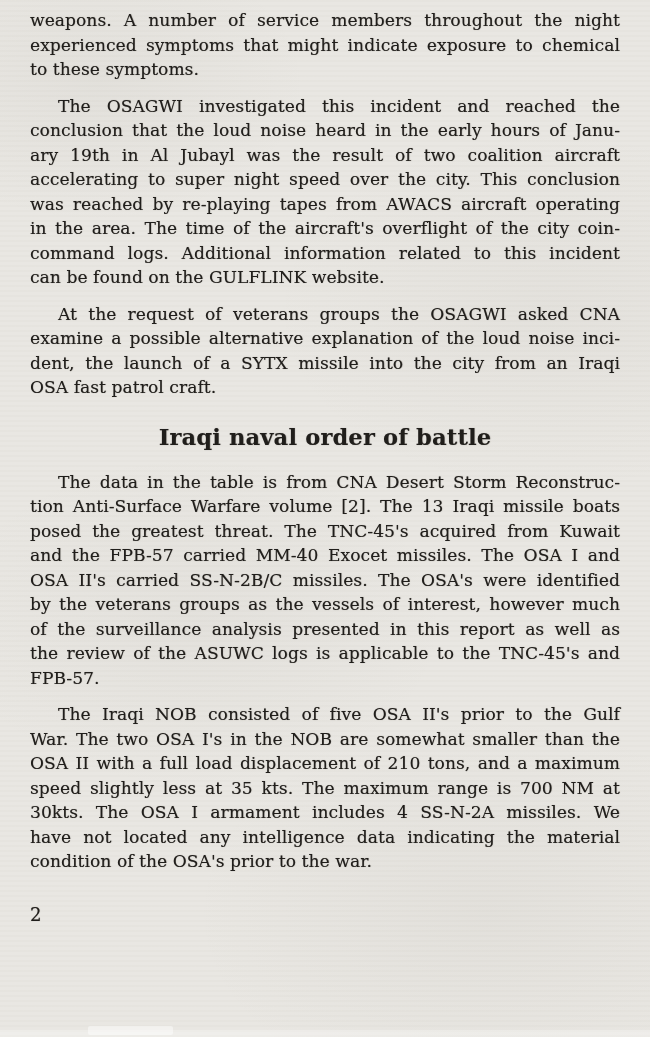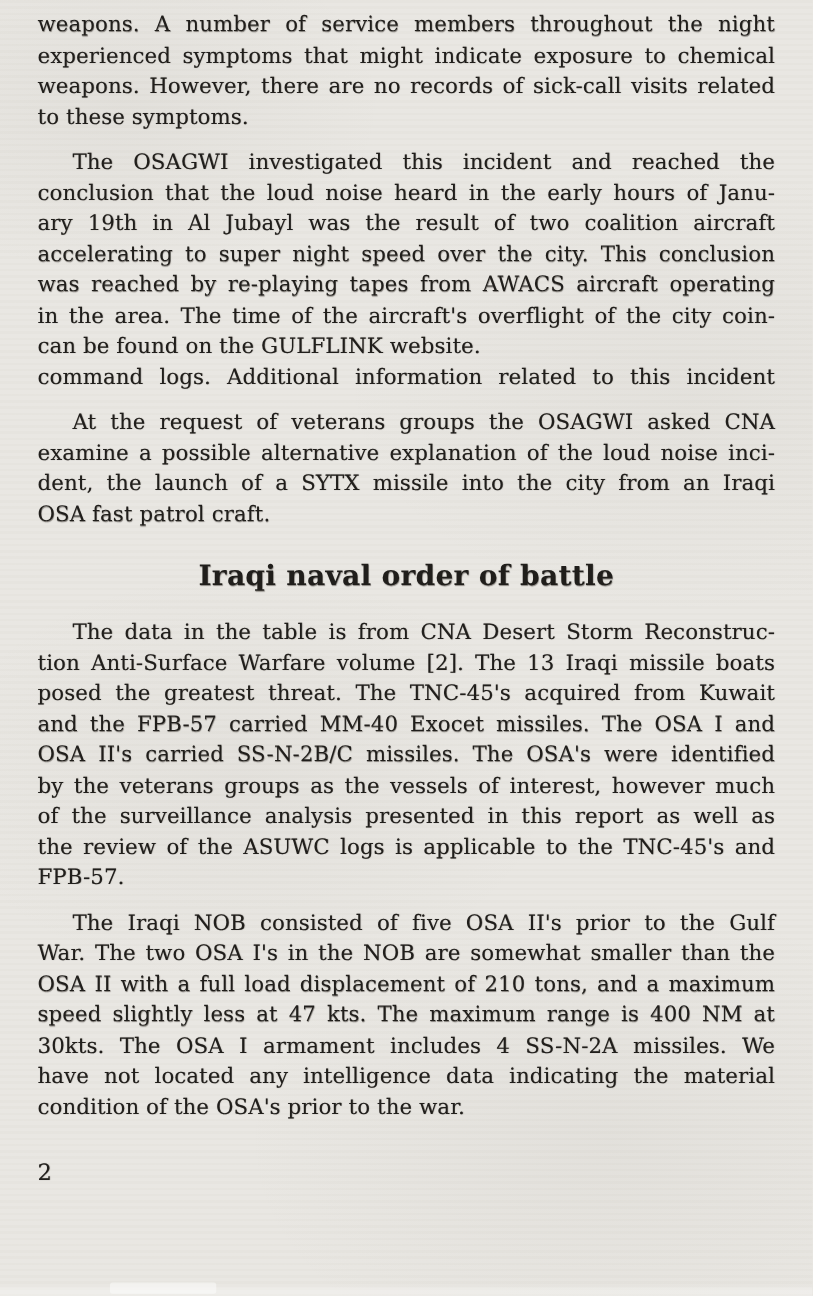--- a/index.html
+++ b/index.html
@@ -71,32 +71,31 @@
   }
 </style>
 </head>
 <body style="background: rgb(233, 231, 226); color: rgb(32, 30, 27);">
 
 <div class="page">
   <main>
       <div class="para">
         <div class="line">weapons. A number of service members throughout the night</div>
         <div class="line">experienced symptoms that might indicate exposure to chemical</div>
-        <div class="line">weapons. However, there are no records of sick-call visits related</div>
         <div class="line last">to these symptoms.</div>
       </div>
       <div class="para">
         <div class="line indent">The OSAGWI investigated this incident and reached the</div>
         <div class="line">conclusion that the loud noise heard in the early hours of Janu-</div>
         <div class="line">ary 19th in Al Jubayl was the result of two coalition aircraft</div>
         <div class="line">accelerating to super night speed over the city. This conclusion</div>
         <div class="line">was reached by re-playing tapes from AWACS aircraft operating</div>
         <div class="line">in the area. The time of the aircraft's overflight of the city coin-</div>
+        <div class="line">command logs. Additional information related to this incident</div>
         <div class="line last">can be found on the GULFLINK website.</div>
-        <div class="line">command logs. Additional information related to this incident</div>
       </div>
       <div class="para">
         <div class="line indent">At the request of veterans groups the OSAGWI asked CNA</div>
         <div class="line">examine a possible alternative explanation of the loud noise inci-</div>
         <div class="line">dent, the launch of a SYTX missile into the city from an Iraqi</div>
         <div class="line last">OSA fast patrol craft.</div>
       </div>
       <h2 class="heading">Iraqi naval order of battle</h2>
       <div class="para">
         <div class="line indent">The data in the table is from CNA Desert Storm Reconstruc-</div>
@@ -106,21 +105,21 @@
         <div class="line">OSA II's carried SS-N-2B/C missiles. The OSA's were identified</div>
         <div class="line">by the veterans groups as the vessels of interest, however much</div>
         <div class="line">of the surveillance analysis presented in this report as well as</div>
         <div class="line">the review of the ASUWC logs is applicable to the TNC-45's and</div>
         <div class="line last">FPB-57.</div>
       </div>
       <div class="para">
         <div class="line indent">The Iraqi NOB consisted of five OSA II's prior to the Gulf</div>
         <div class="line">War. The two OSA I's in the NOB are somewhat smaller than the</div>
         <div class="line">OSA II with a full load displacement of 210 tons, and a maximum</div>
-        <div class="line">speed slightly less at 47 kts. The maximum range is 400 NM at</div>
+        <div class="line">speed slightly less at 35 kts. The maximum range is 700 NM at</div>
         <div class="line">30kts. The OSA I armament includes 4 SS-N-2A missiles. We</div>
         <div class="line">have not located any intelligence data indicating the material</div>
         <div class="line last">condition of the OSA's prior to the war.</div>
       </div>
     </main>
   <div class="page-number">2</div>
 </div>
 
 <div class="scan-strip"></div>
 <div class="scan-patch"></div>

